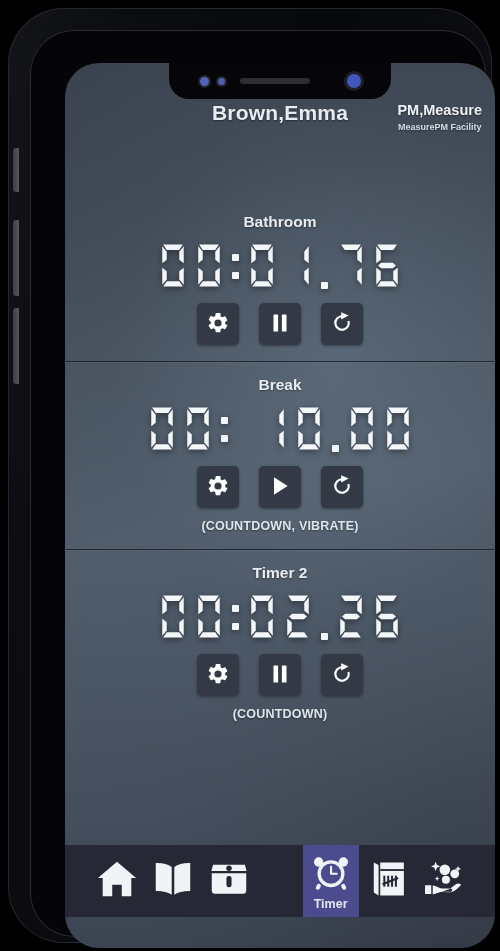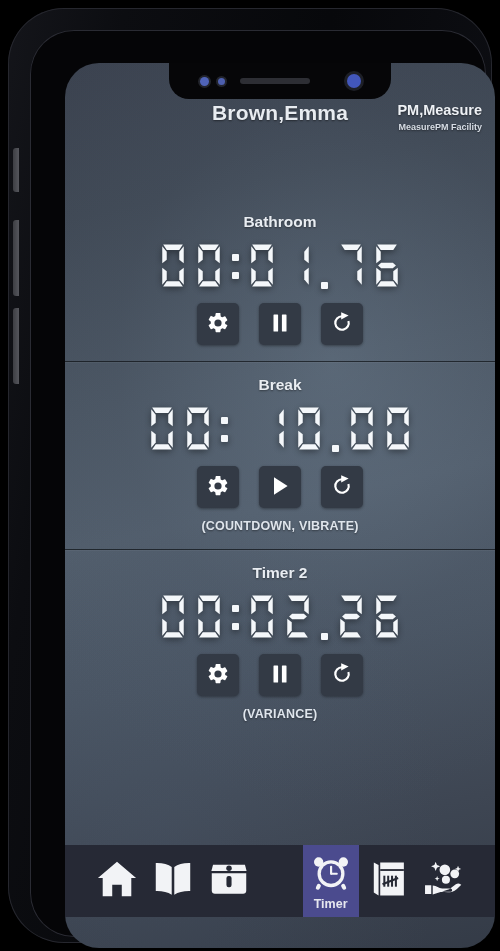--- a/index.html
+++ b/index.html
@@ -83,21 +83,21 @@
     left: 0; right: 0; top: 38px;
     text-align: center;
     color: #e8ecf1;
     font-size: 21px;
     letter-spacing: .2px;
     text-shadow: 0 1px 2px rgba(0,0,0,.45);
   }
   .staff-block {
     position: absolute;
     right: 13px; top: 38px;
-    text-align: right;
+    text-align: center;
     line-height: 1.25;
   }
   .staff-name {
     color: #eef1f5; font-size: 14.5px; text-shadow: 0 1px 2px rgba(0,0,0,.45);
   }
   .staff-facility {
     color: #d7dde5; font-size: 9px; margin-top: 3px; text-shadow: 0 1px 2px rgba(0,0,0,.45);
   }
 
   
@@ -520,21 +520,21 @@
                       <rect x="13.9" y="3.5" width="4.6" height="17" rx="0.6"></rect>
                     </svg></span>
                 </button>
                 <button class="ctrl-btn">
                   <span><svg viewBox="0 0 24 24">
                       <path d="M12,4.2 a7.8,7.8 0 1,0 7.45,5.45 l-2.05,0.62 A5.65,5.65 0 1,1 12,6.35 Z"></path>
                       <path d="M11.2,1.2 L18.6,4.6 L11.2,8.5 Z"></path>
                     </svg></span>
                 </button>
               </div>
-              <div class="timer-meta">(VARIANCE)</div>
+              <div class="timer-meta">(COUNTDOWN)</div>
             </div>
           </div>
 
         <div class="bottom-nav">
             <div class="nav-spacer"></div>
             <div class="nav-item">
               <span><svg viewBox="0 0 24 24">
                   <path d="M12 2.6 L1.6 11.4 L4.2 11.4 L4.2 21.4 L9.4 21.4 L9.4 15.2 L14.6 15.2 L14.6 21.4 L19.8 21.4 L19.8 11.4 L22.4 11.4 Z"></path>
                 </svg></span>
             </div>

